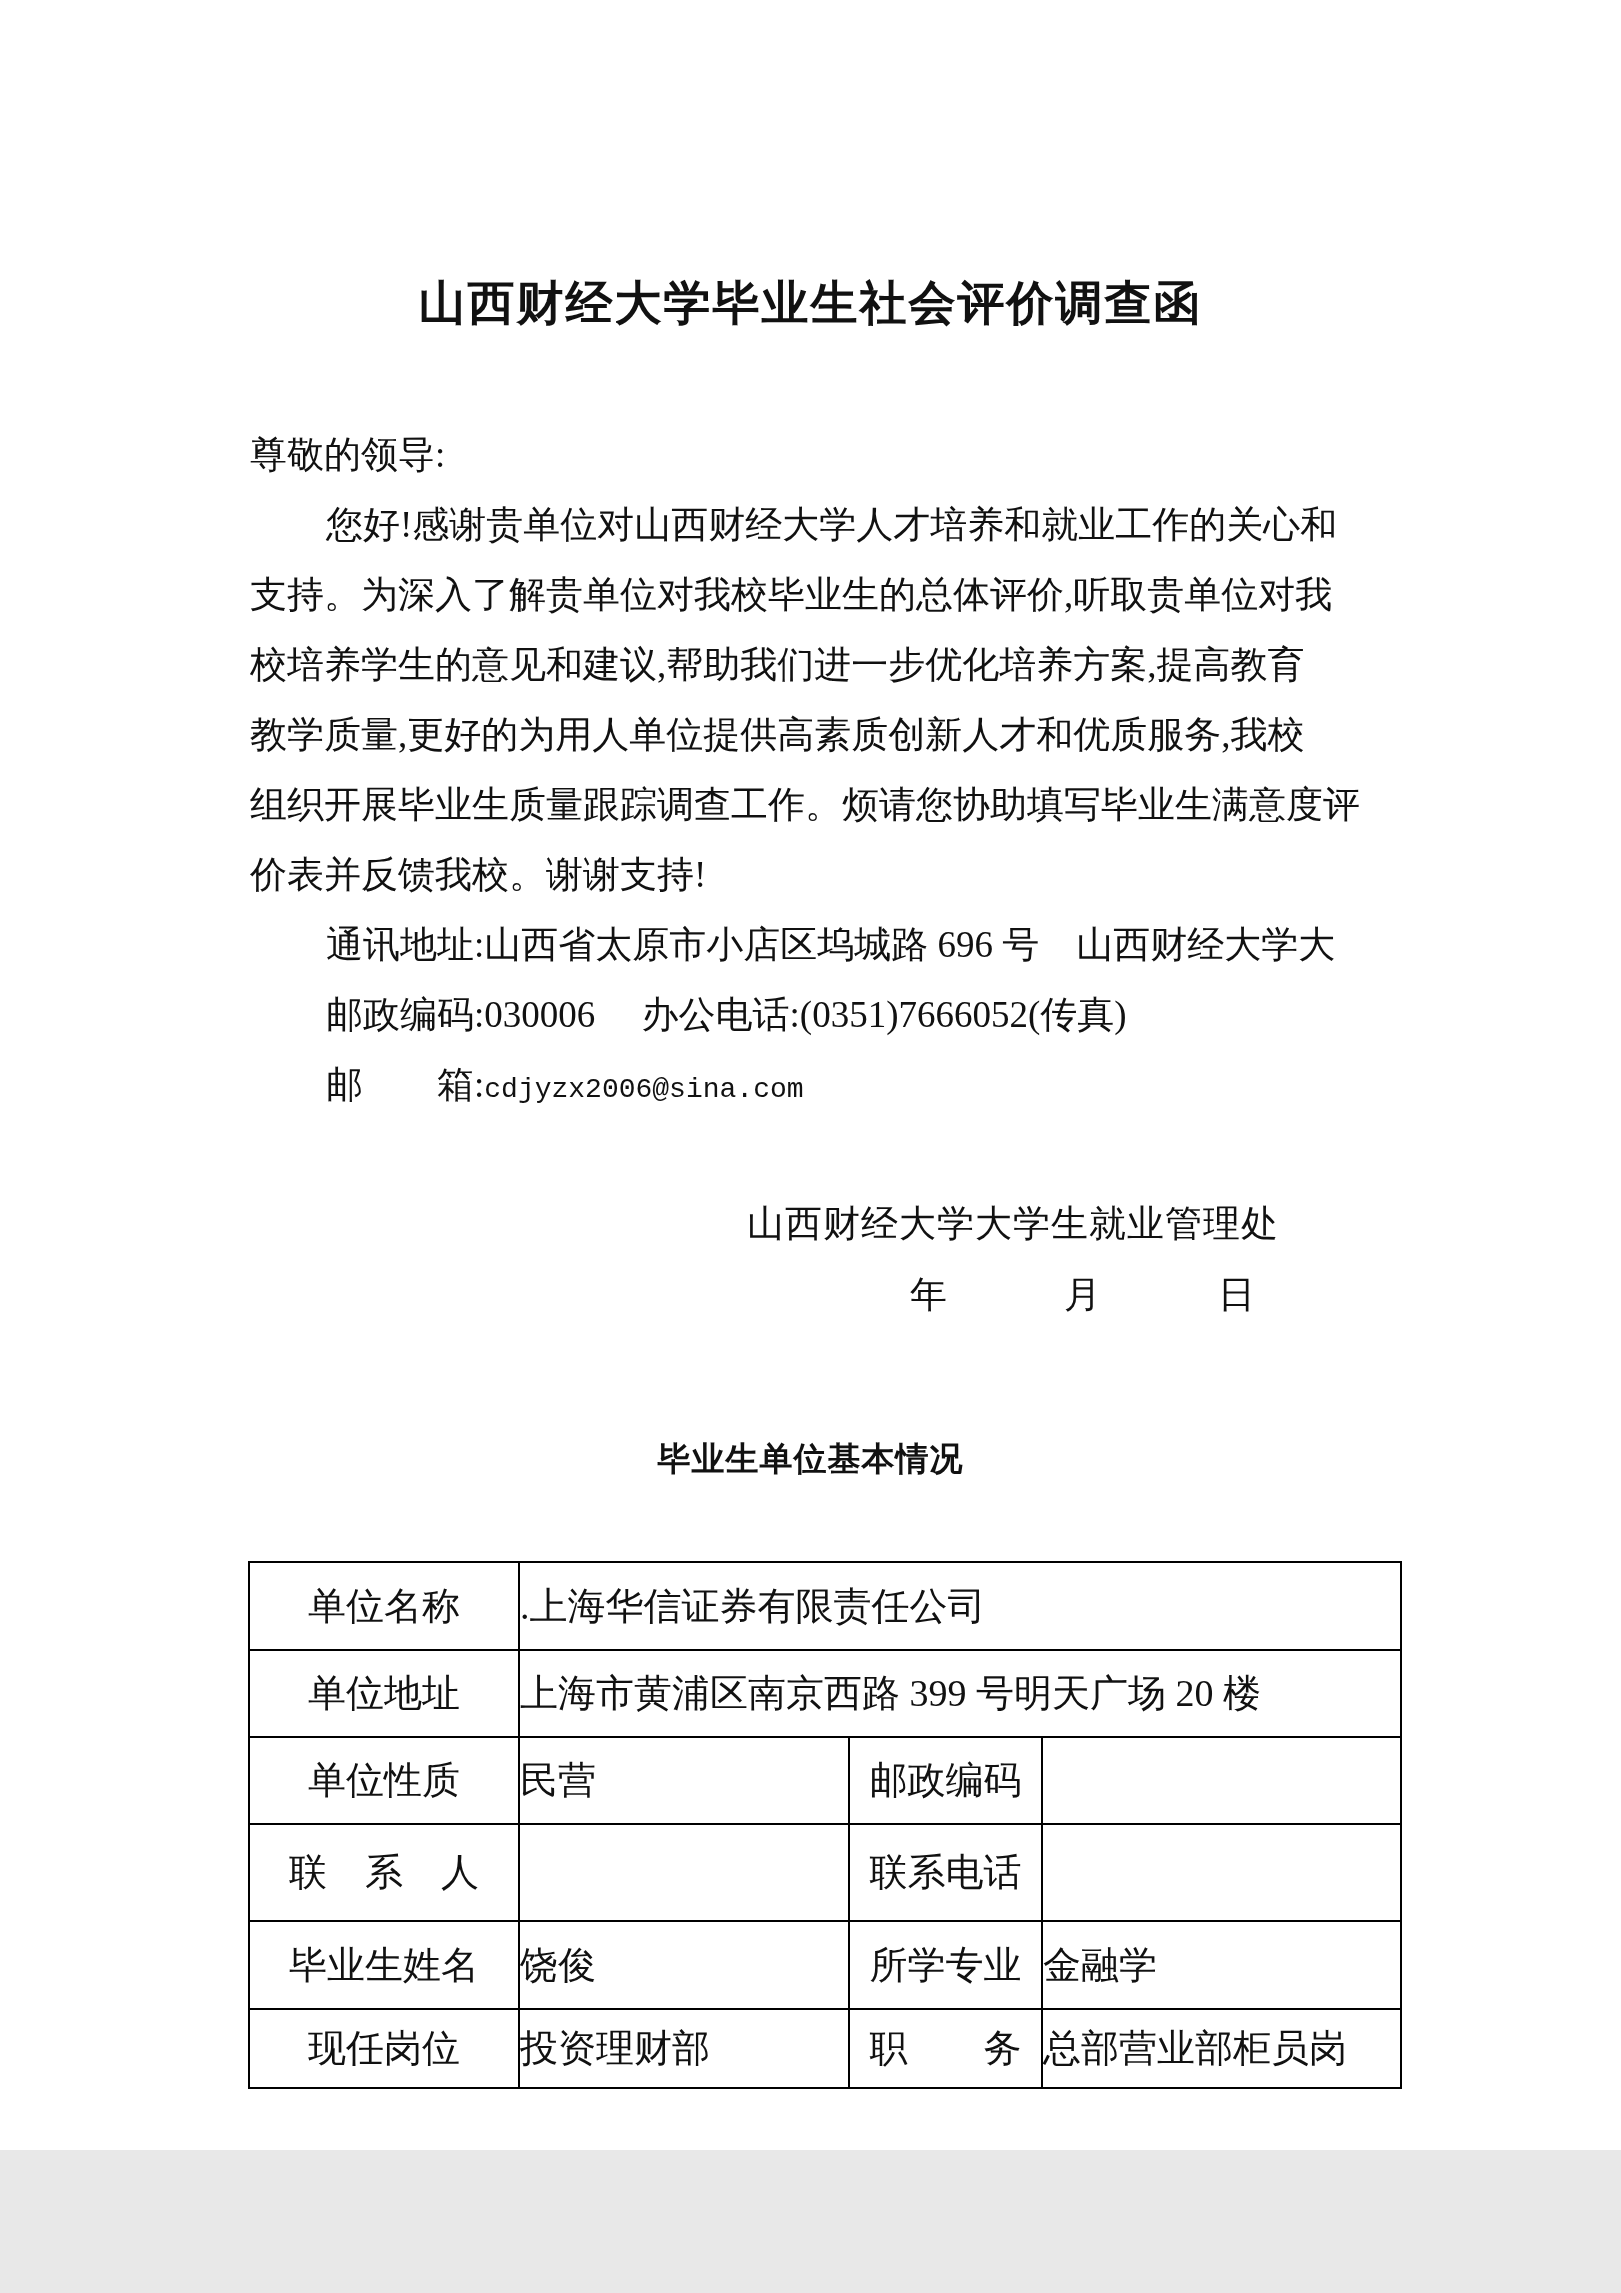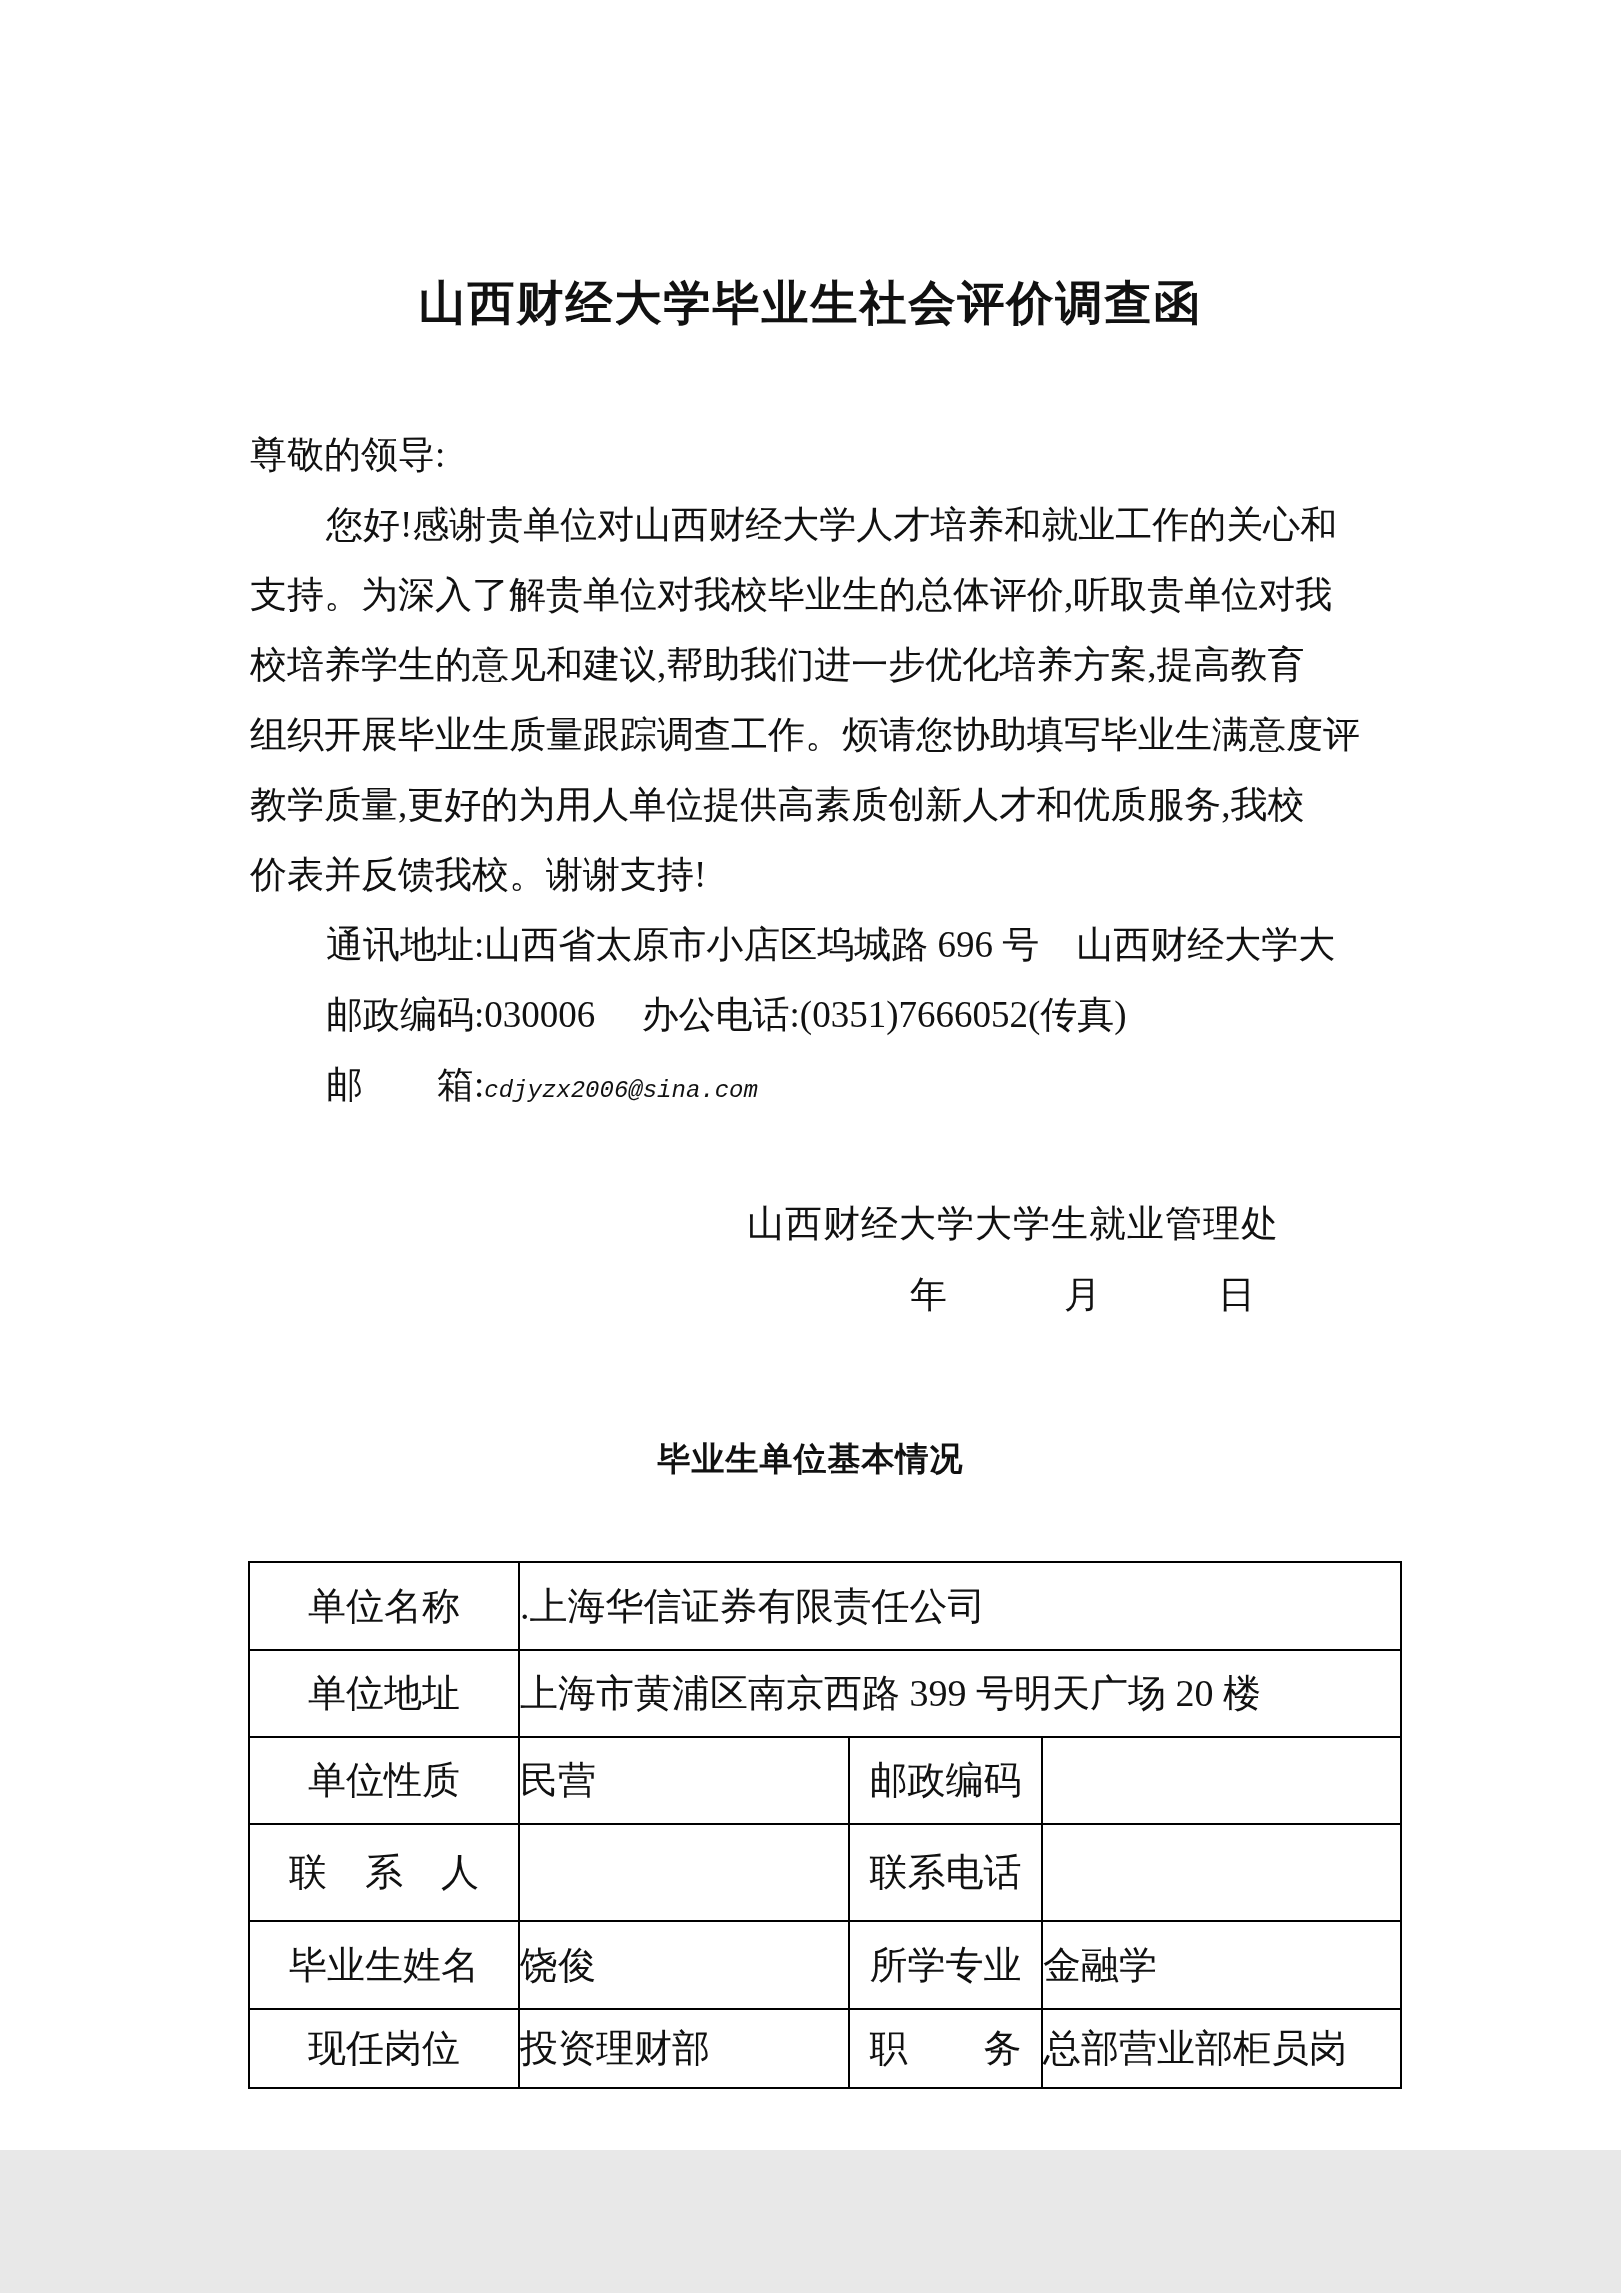--- a/index.html
+++ b/index.html
@@ -23,22 +23,21 @@
     position:absolute; left:250px; top:420px; width:1161px;
     font-size:37px;
   }
   .body-text .line {
     height:70px; line-height:70px;
     white-space:nowrap;
   }
   .body-text .line.indent { text-indent:76px; }
   .email {
     font-family:"Liberation Mono","DejaVu Sans Mono",monospace;
-    font-size:24px;
-    font-style:italic;
+    font-size:28px;
   }
   .signature {
     position:absolute; left:747px; top:1202px;
     font-size:37px; line-height:43px;
     letter-spacing:1px;
     white-space:nowrap;
   }
   .date-line {
     position:absolute; left:910px; top:1270px; width:345px;
     display:flex; justify-content:space-between;
@@ -83,22 +82,22 @@
 
 <div class="page">
 
   <div class="doc-title">山西财经大学毕业生社会评价调查函</div>
 
   <div class="body-text">
     <div class="line">尊敬的领导:</div>
     <div class="line indent">您好!感谢贵单位对山西财经大学人才培养和就业工作的关心和</div>
     <div class="line">支持。为深入了解贵单位对我校毕业生的总体评价,听取贵单位对我</div>
     <div class="line">校培养学生的意见和建议,帮助我们进一步优化培养方案,提高教育</div>
+    <div class="line">教学质量,更好的为用人单位提供高素质创新人才和优质服务,我校</div>
     <div class="line">组织开展毕业生质量跟踪调查工作。烦请您协助填写毕业生满意度评</div>
-    <div class="line">教学质量,更好的为用人单位提供高素质创新人才和优质服务,我校</div>
     <div class="line">价表并反馈我校。谢谢支持!</div>
     <div class="line indent">通讯地址:山西省太原市小店区坞城路 696 号　山西财经大学大</div>
     <div class="line indent">邮政编码:030006　 办公电话:(0351)7666052(传真)</div>
     <div class="line indent"><span>邮　　箱:</span><span class="email">cdjyzx2006@sina.com</span></div>
   </div>
 
   <div class="signature">山西财经大学大学生就业管理处</div>
 
   <div class="date-line">
     <span>年</span>

